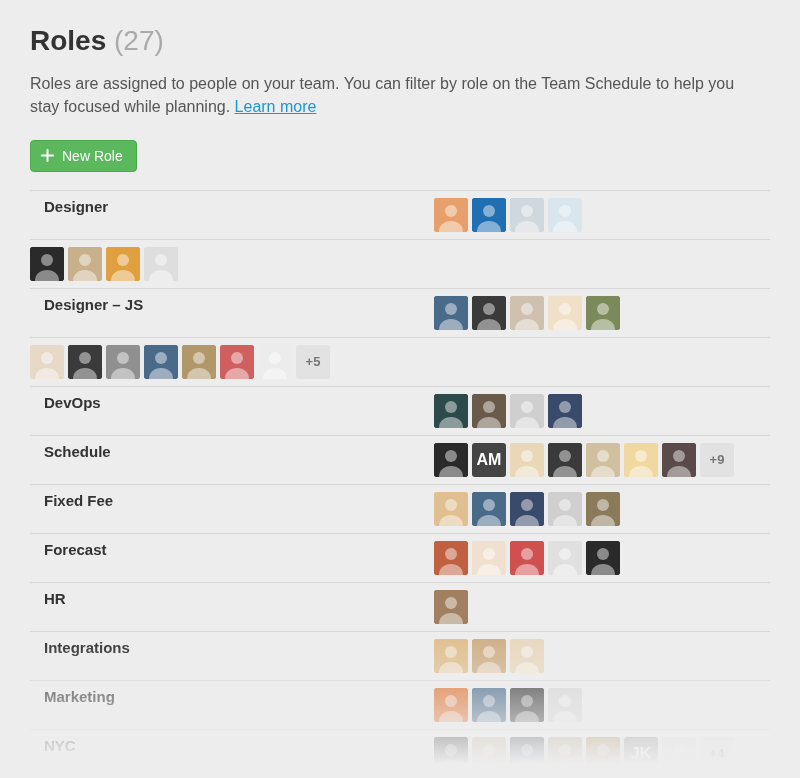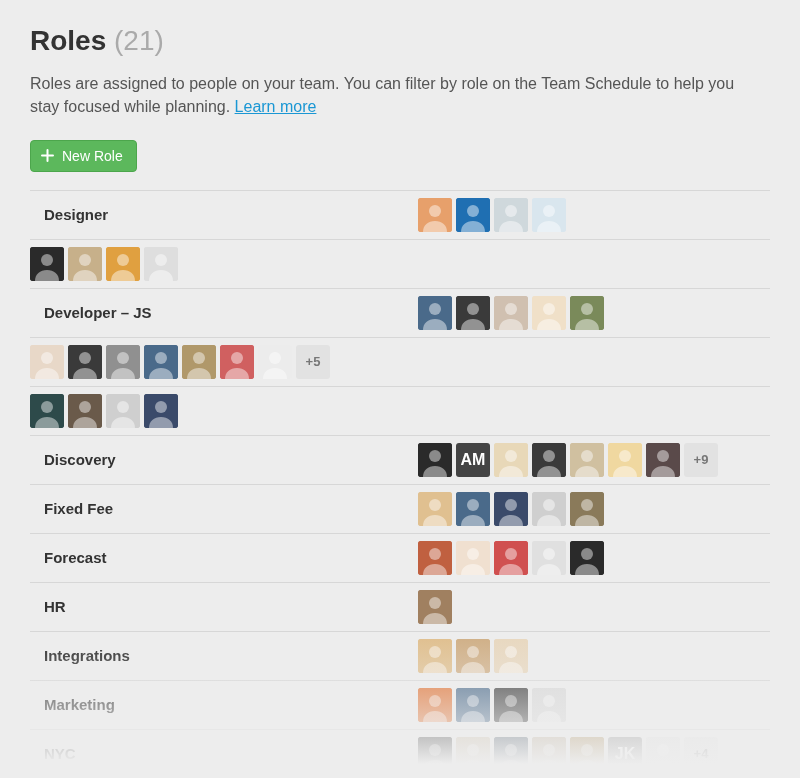--- a/index.html
+++ b/index.html
@@ -21,24 +21,25 @@
     margin-top: 22px;
     background: #5cb85c; color: #fff;
     border: 1px solid #4ca64c; border-radius: 4px;
     padding: 7px 13px 7px 10px;
     font-size: 14px; font-weight: 500;
     cursor: pointer;
   }
   .new-role-btn svg { display: block; }
   .roles-list { margin-top: 18px; }
   .role-row {
-    display: flex; align-items: center;
+    display: flex; 
     border-top: 1px solid #d7d7d7;
     min-height: 48px;
     padding: 7px 0;
+    gap: 16px;
   }
   .role-name {
     flex: 0 0 388px;
     font-size: 15px; font-weight: 600; color: #333;
     padding-left: 14px;
   }
   .avatars { display: flex; gap: 4px; align-items: center; }
   .avatar {
     width: 34px; height: 34px; border-radius: 3px;
     background: #777; display: flex; align-items: center; justify-content: center;
@@ -53,21 +54,21 @@
     pointer-events: none;
   }
 </style>
 </head>
 <body>
 
 
 
 <h1 class="header-title">
   <span>Roles</span>
-  <span class="header-count">(21)</span>
+  <span class="header-count">(27)</span>
 </h1>
 
 <p class="header-desc">
   <span>Roles are assigned to people on your team. You can filter by role on the Team Schedule to help you stay focused while planning. </span><a href="#">Learn more</a>
 </p>
 
 <button class="new-role-btn">
   <span>
     <svg width="13" height="13" viewBox="0 0 13 13">
         <path d="M6.5 1v11M1 6.5h11" stroke="#fff" stroke-width="2" stroke-linecap="round"></path>
@@ -136,21 +137,21 @@
         <div class="avatar" style="background: rgb(222, 222, 222);">
           <svg width="34" height="34" viewBox="0 0 34 34">
             <rect width="34" height="34" fill="#dedede"></rect>
             <circle cx="17" cy="13" r="6" fill="rgba(255,255,255,0.45)"></circle>
             <path d="M5 34c0-7 5-11 12-11s12 4 12 11" fill="rgba(255,255,255,0.45)"></path>
           </svg>
         </div>
       </div>
     </div>
     <div class="role-row">
-      <div class="role-name">Developer – JS</div>
+      <div class="role-name">Designer – JS</div>
       <div class="avatars">
         <div class="avatar" style="background: rgb(74, 106, 138);">
           <svg width="34" height="34" viewBox="0 0 34 34">
             <rect width="34" height="34" fill="#4a6a8a"></rect>
             <circle cx="17" cy="13" r="6" fill="rgba(255,255,255,0.45)"></circle>
             <path d="M5 34c0-7 5-11 12-11s12 4 12 11" fill="rgba(255,255,255,0.45)"></path>
           </svg>
         </div>
         <div class="avatar" style="background: rgb(58, 58, 58);">
           <svg width="34" height="34" viewBox="0 0 34 34">
@@ -230,20 +231,21 @@
           <svg width="34" height="34" viewBox="0 0 34 34">
             <rect width="34" height="34" fill="#ececec"></rect>
             <circle cx="17" cy="13" r="6" fill="rgba(255,255,255,0.45)"></circle>
             <path d="M5 34c0-7 5-11 12-11s12 4 12 11" fill="rgba(255,255,255,0.45)"></path>
           </svg>
         </div>
         <div class="avatar more">+5</div>
       </div>
     </div>
     <div class="role-row">
+      <div class="role-name">DevOps</div>
       <div class="avatars">
         <div class="avatar" style="background: rgb(45, 74, 74);">
           <svg width="34" height="34" viewBox="0 0 34 34">
             <rect width="34" height="34" fill="#2d4a4a"></rect>
             <circle cx="17" cy="13" r="6" fill="rgba(255,255,255,0.45)"></circle>
             <path d="M5 34c0-7 5-11 12-11s12 4 12 11" fill="rgba(255,255,255,0.45)"></path>
           </svg>
         </div>
         <div class="avatar" style="background: rgb(106, 90, 74);">
           <svg width="34" height="34" viewBox="0 0 34 34">
@@ -262,21 +264,21 @@
         <div class="avatar" style="background: rgb(58, 74, 106);">
           <svg width="34" height="34" viewBox="0 0 34 34">
             <rect width="34" height="34" fill="#3a4a6a"></rect>
             <circle cx="17" cy="13" r="6" fill="rgba(255,255,255,0.45)"></circle>
             <path d="M5 34c0-7 5-11 12-11s12 4 12 11" fill="rgba(255,255,255,0.45)"></path>
           </svg>
         </div>
       </div>
     </div>
     <div class="role-row">
-      <div class="role-name">Discovery</div>
+      <div class="role-name">Schedule</div>
       <div class="avatars">
         <div class="avatar" style="background: rgb(42, 42, 42);">
           <svg width="34" height="34" viewBox="0 0 34 34">
             <rect width="34" height="34" fill="#2a2a2a"></rect>
             <circle cx="17" cy="13" r="6" fill="rgba(255,255,255,0.45)"></circle>
             <path d="M5 34c0-7 5-11 12-11s12 4 12 11" fill="rgba(255,255,255,0.45)"></path>
           </svg>
         </div>
         <div class="avatar initials">AM</div>
         <div class="avatar" style="background: rgb(232, 216, 184);">

